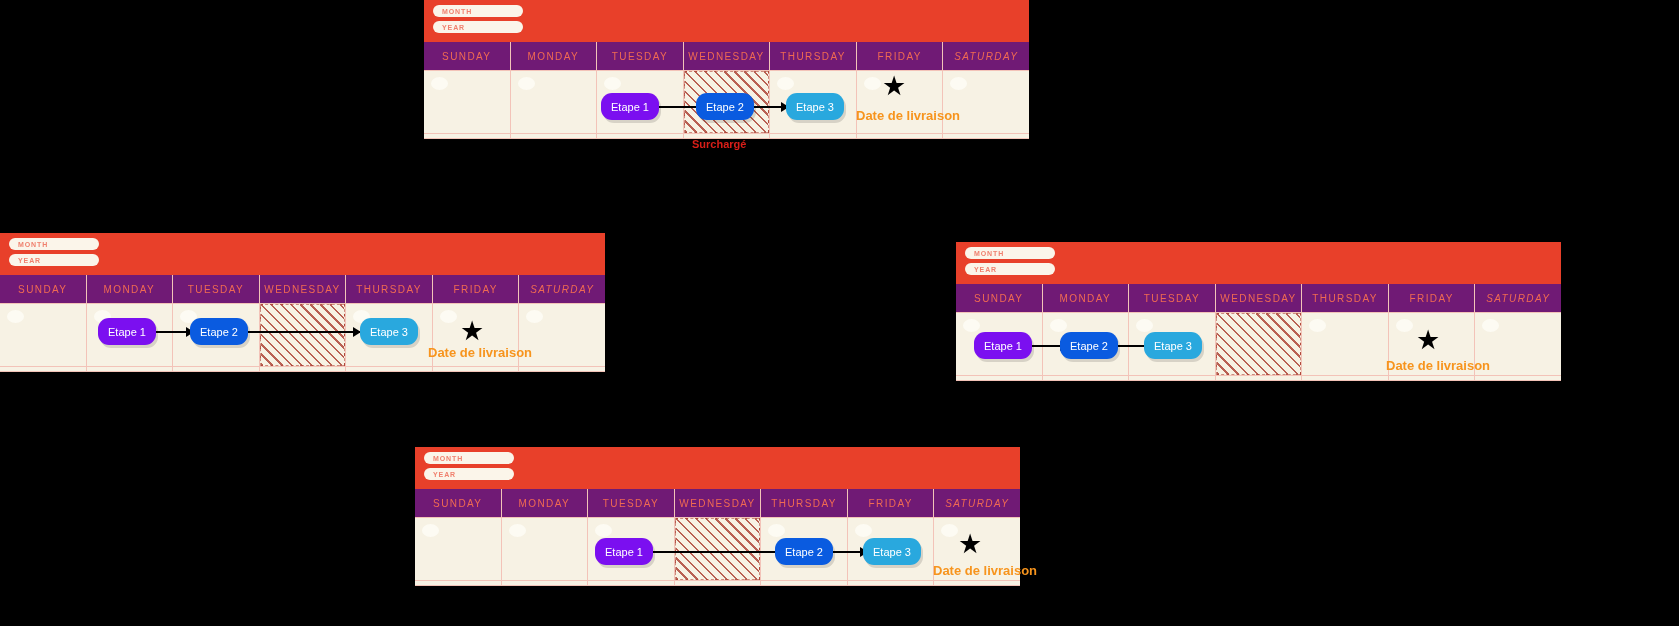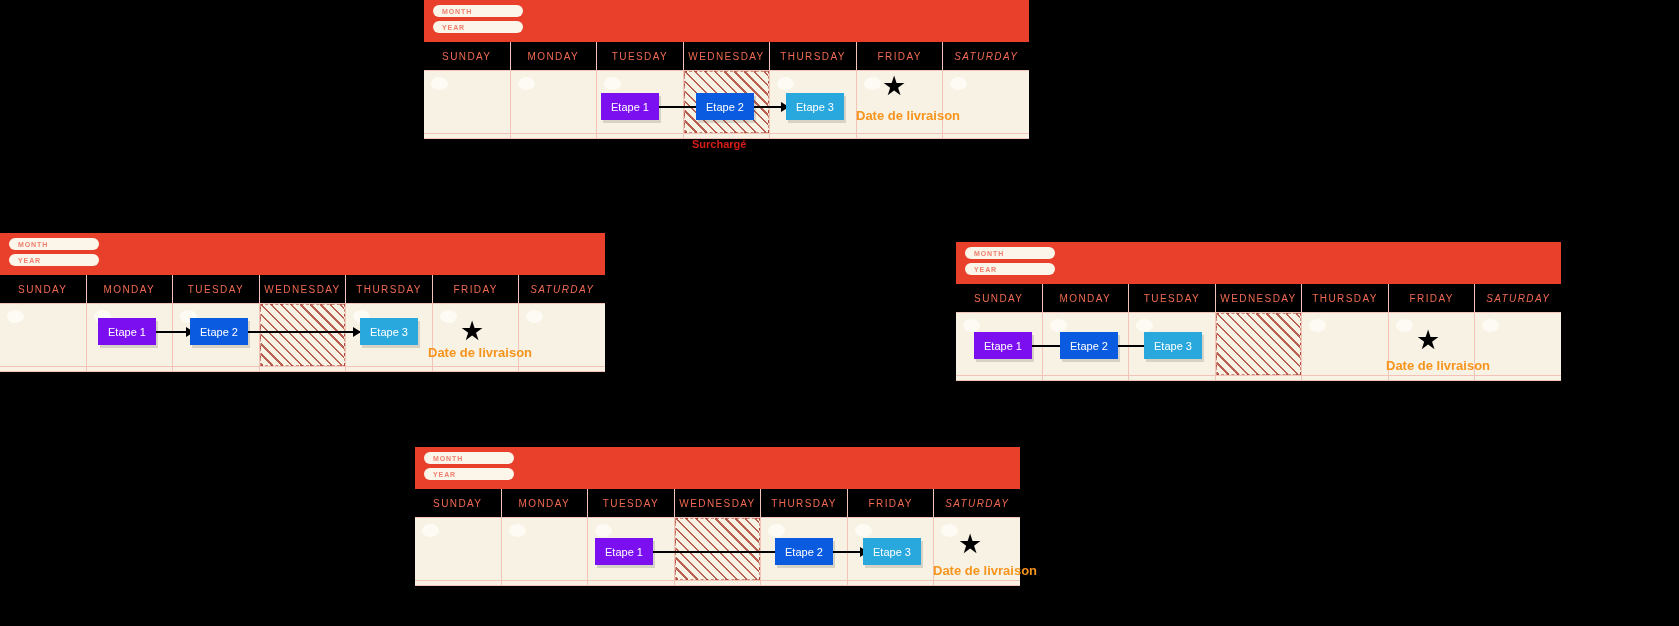--- a/index.html
+++ b/index.html
@@ -6,41 +6,41 @@
   body{width:1679px;height:626px;position:relative;overflow:hidden;
        font-family:"Liberation Sans", sans-serif;}
 
   .calendar{position:absolute;background:#F7F2E4;box-sizing:border-box;}
 
   .cal-header{background:#E8402A;position:relative;}
   .pill{position:absolute;background:#FBF5EA;border-radius:999px;
         color:#F0806E;font-size:7px;letter-spacing:.9px;font-weight:700;
         display:flex;align-items:center;padding-left:9px;box-sizing:border-box;}
 
-  .daysrow{display:flex;background:#000000;border-bottom:1.5px solid #F3C3B8;}
+  .daysrow{display:flex;background:#701a75;border-bottom:1.5px solid #F3C3B8;}
   .daycell{flex:1;text-align:center;color:#F06A52;letter-spacing:1.4px;
            font-size:10px;font-weight:500;display:flex;align-items:center;
            justify-content:center;border-right:1px solid #F3C3B8;box-sizing:border-box;}
   .daycell:last-child{border-right:none;font-style:italic;}
 
   .gridrow{display:flex;position:relative;background:#F7F2E4;
            border-bottom:1px solid #F3C3B8;}
   .gcell{flex:1;position:relative;border-right:1px solid #F3C3B8;
          box-sizing:border-box;}
   .gcell:last-child{border-right:none;}
   .dot{position:absolute;left:7px;top:6px;width:17px;height:13px;
        border-radius:50%;background:#FDFBF3;}
 
   .hatch{position:absolute;left:0;top:0;right:0;bottom:0;
      background-image:repeating-linear-gradient(45deg,
         rgba(168,55,42,.78) 0px, rgba(168,55,42,.78) 1.6px,
         rgba(255,255,255,0) 1.6px, rgba(255,255,255,0) 7px);
      border:1px dashed rgba(168,55,42,.55);box-sizing:border-box;}
 
-  .step{position:absolute;border-radius:0;color:#fff;font-size:11px;
+  .step{position:absolute;border-radius:11px;color:#fff;font-size:11px;
         font-weight:400;display:flex;align-items:center;justify-content:center;
         box-shadow:2px 3px 0 rgba(0,0,0,.13);white-space:nowrap;z-index:4;}
 
   .arrow{position:absolute;height:2px;background:#000;z-index:3;}
   .arrow:after{content:"";position:absolute;right:-1px;top:-4px;
       border-left:8px solid #000;border-top:5px solid transparent;
       border-bottom:5px solid transparent;}
 
   .star{position:absolute;color:#000;font-size:27px;line-height:1;z-index:4;}
   .delivery{position:absolute;color:#F7941D;font-weight:bold;font-size:13px;

